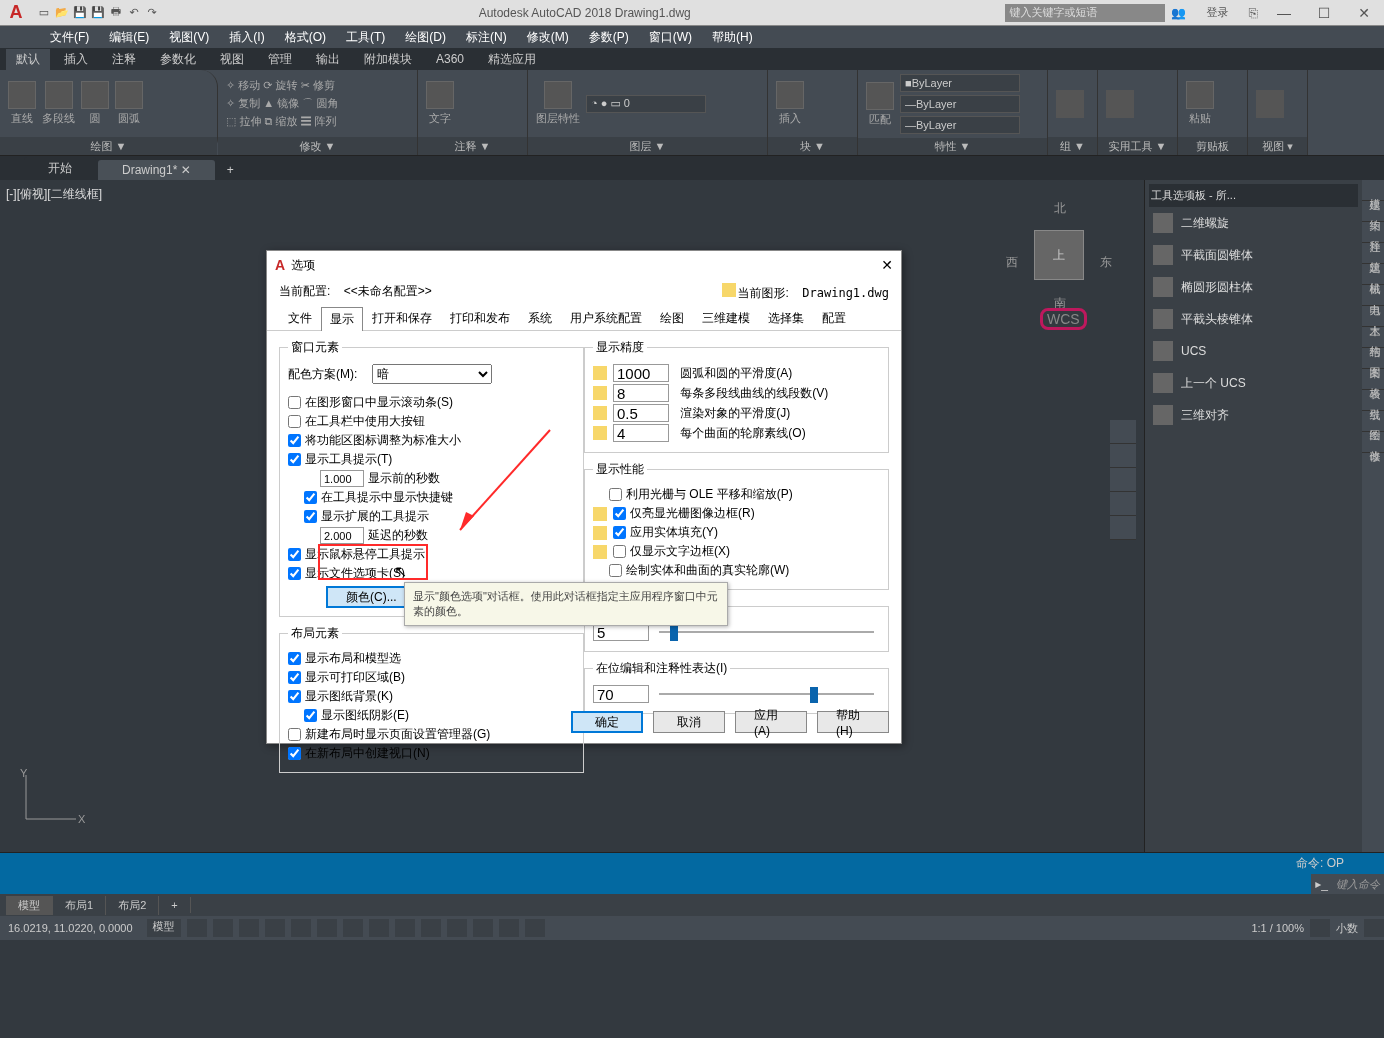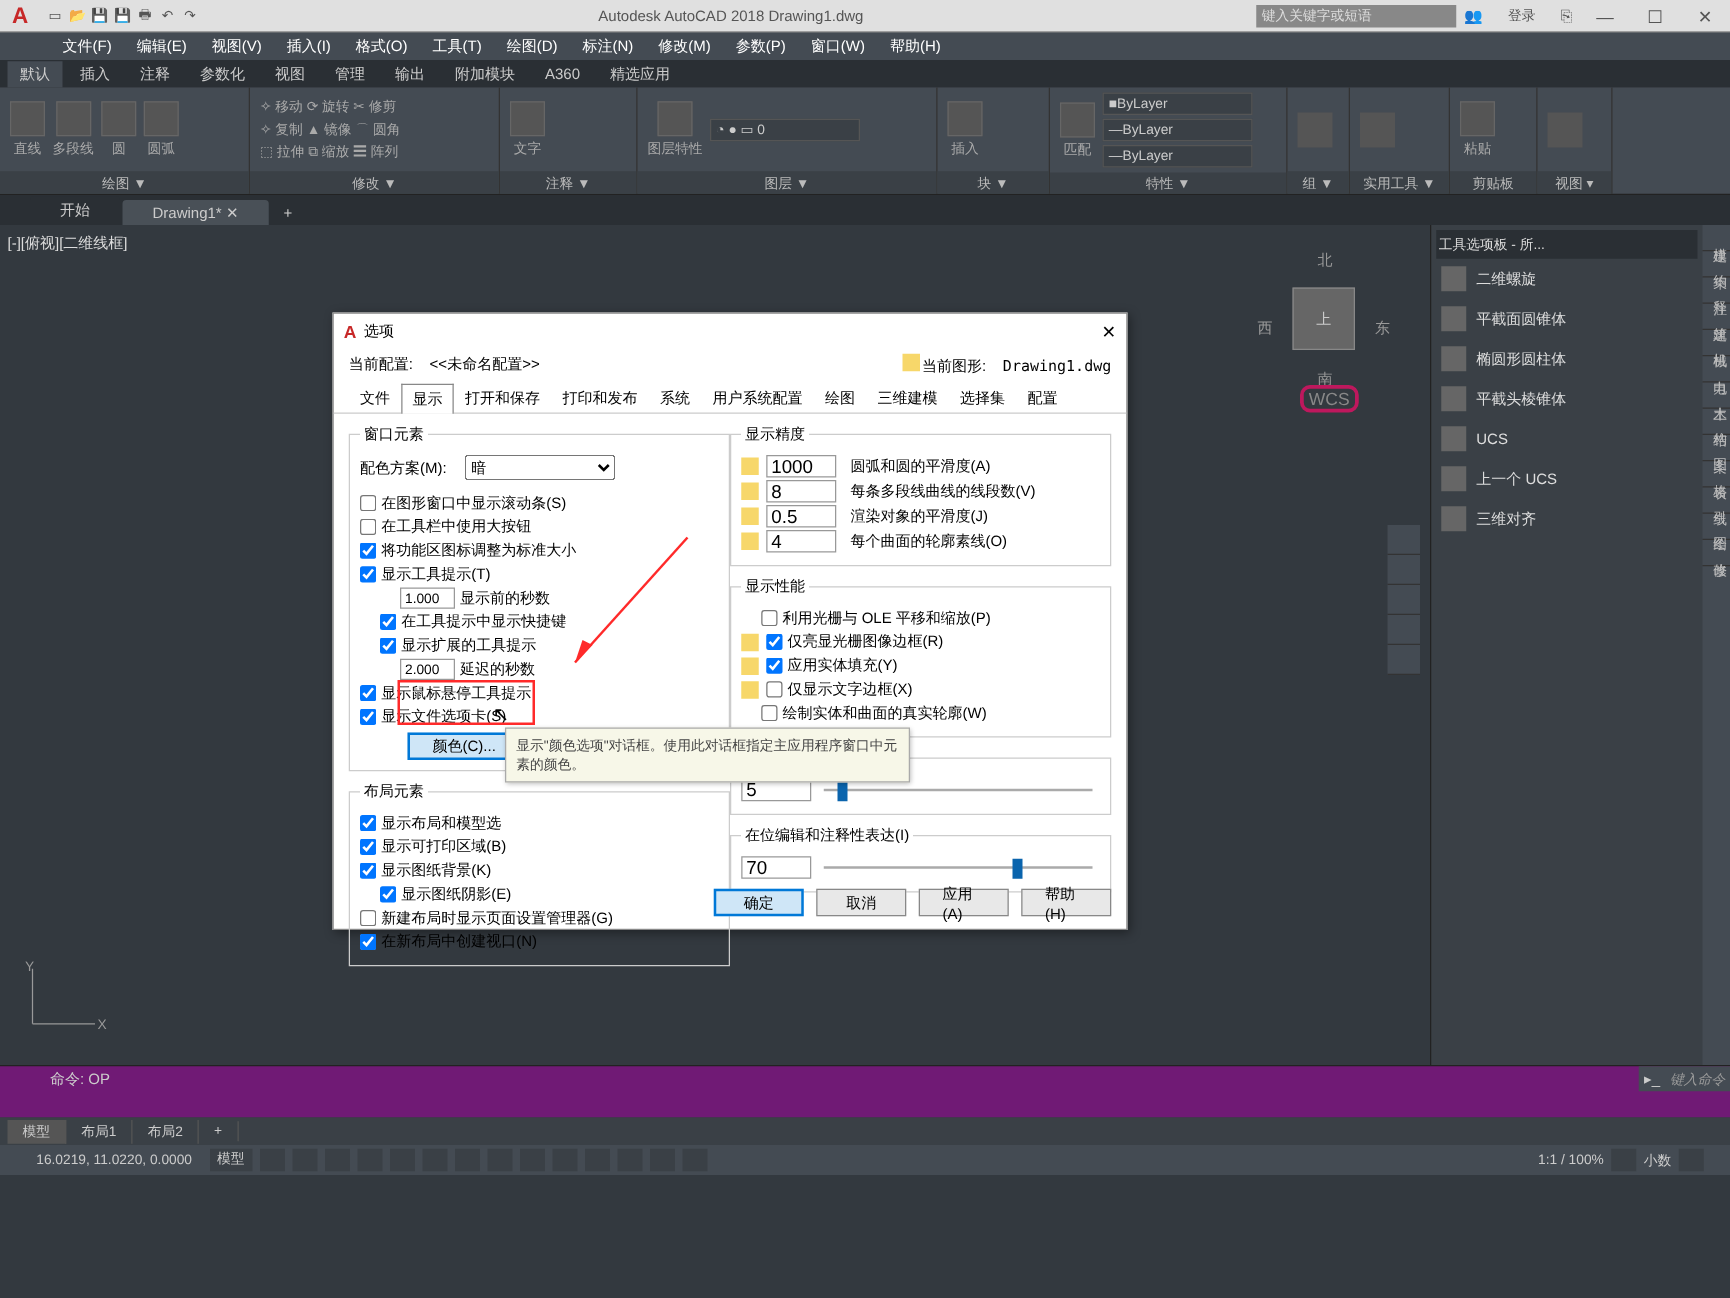--- a/index.html
+++ b/index.html
@@ -60,32 +60,32 @@
 .rightpanel .palette { flex:1; padding:4px;}
 .rightpanel .palette .title { color:#ddd; font-size:11px; padding:4px 2px; background:#2a2f34;}
 .rightpanel .palette .item { display:flex; align-items:center; gap:8px; padding:6px 4px; color:#ddd; font-size:12px;}
 .rightpanel .palette .item .ic { width:20px; height:20px; background:#666;}
 
 
 .navbar-right { position:absolute; top:290px; right:250px; width:26px; background:#444b53; display:flex; flex-direction:column;}
 .navbar-right span { height:24px; border-bottom:1px solid #333;}
 
 
-.cmdarea { height:42px; background:#701a75; border-top:1px solid #222; display:flex; flex-direction:row;}
+.cmdarea { height:42px; background:#0369a1; border-top:1px solid #222; display:flex; flex-direction:column;align-items:flex-end;}
 .cmdarea .history { flex:1; padding:2px 40px; color:#ccc; font-size:12px;}
 .cmdarea .input { height:20px; background:#444b53; display:flex; align-items:center; padding:0 4px;}
 .cmdarea .input .prompt { color:#999; font-size:11px; font-style:italic; padding-left:8px;}
 
 
 .layouttabs { height:22px; background:#3a4046; display:flex; align-items:center; padding-left:6px; gap:0;}
 .layouttabs span { padding:2px 12px; color:#ccc; font-size:11px; border-right:1px solid #555;}
 .layouttabs span.active { background:#555;}
 
 
-.statusbar { height:24px; background:#444b53; display:flex; align-items:center; padding:0 21px; color:#ccc; font-size:11px; gap:6px;}
+.statusbar { height:24px; background:#444b53; display:flex; align-items:center; padding:0 0; color:#ccc; font-size:11px; gap:6px;}
 .statusbar .coords { padding:0 8px;}
 .statusbar .btn { width:20px; height:18px; background:#3a4046; display:inline-block;}
 .statusbar .spacer { flex:1;}
 
 
 .dialog { position:absolute; top:250px; left:266px; width:636px; height:494px; background:#fff; border:1px solid #888; box-shadow:2px 2px 8px rgba(0,0,0,0.4); color:#000;}
 .dialog .dtitle { height:28px; display:flex; align-items:center; padding:0 8px; font-size:12px;}
 .dialog .dtitle .dicon { color:#c72828; font-weight:bold; font-size:14px; margin-right:6px;}
 .dialog .dtitle .dclose { margin-left:auto; font-size:14px; }
 .dialog .profile-row { padding:4px 12px; font-size:12px; display:flex; gap:40px;}
@@ -171,21 +171,21 @@
   <span>参数化</span>
   <span>视图</span>
   <span>管理</span>
   <span>输出</span>
   <span>附加模块</span>
   <span>A360</span>
   <span>精选应用</span>
 </div>
 
 <div class="ribbon-body">
-  <div class="ribbon-panel" style="width:200px;">
+  <div class="ribbon-panel" style="width:218px;border-radius:17px;">
     <div class="content">
       <div class="bigitem">
           <div class="ic"></div>
           <span>直线</span>
         </div>
       <div class="bigitem">
           <div class="ic"></div>
           <span>多段线</span>
         </div>
       <div class="bigitem">

